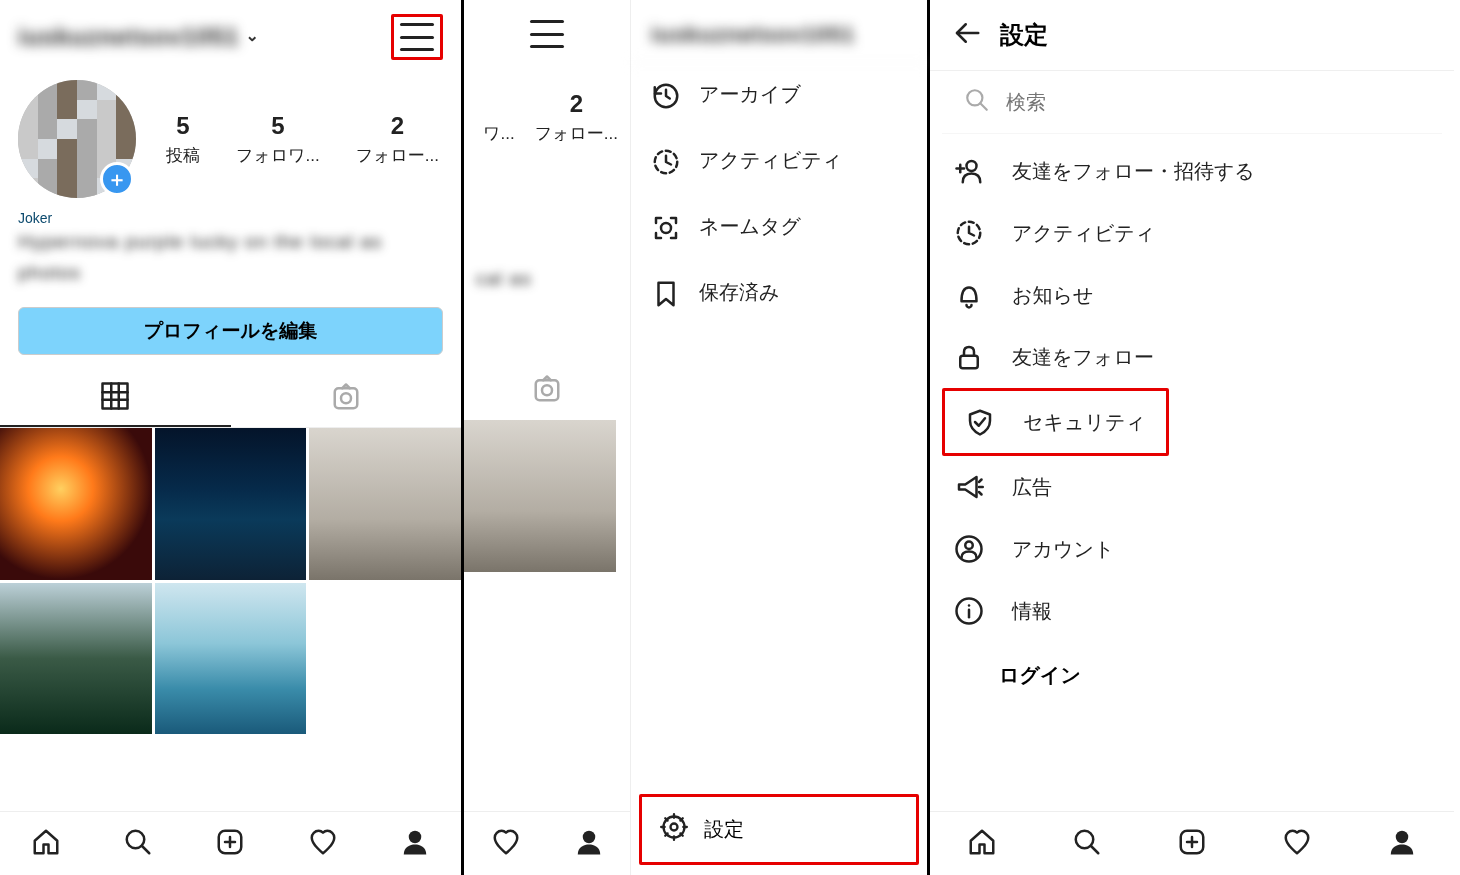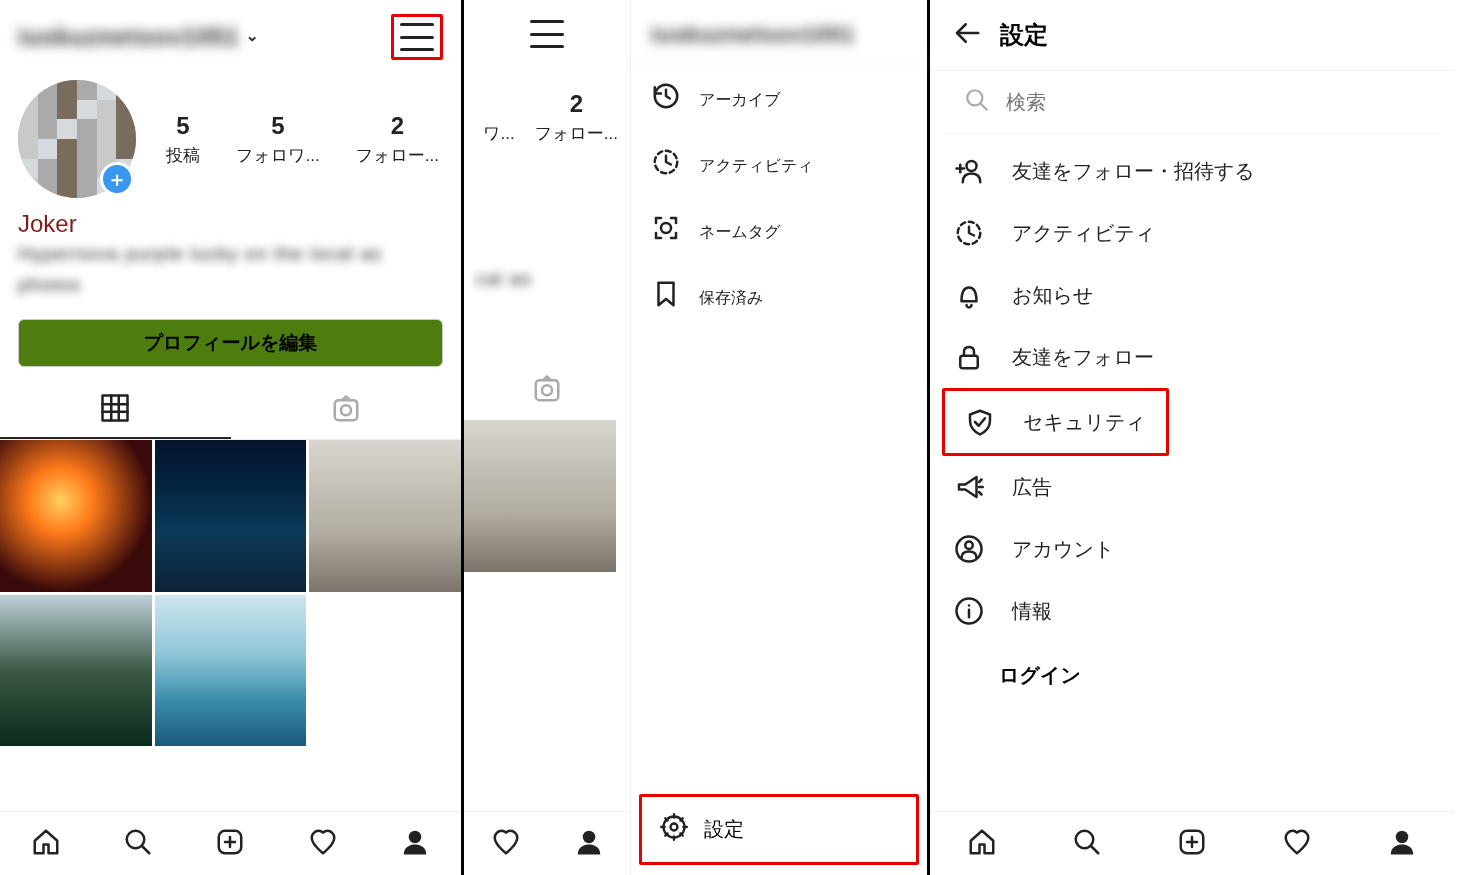--- a/index.html
+++ b/index.html
@@ -82,30 +82,30 @@
     background: #3897f0; border: 3px solid #fff;
     display:flex; align-items:center; justify-content:center;
     color:#fff; font-size:20px; font-weight:700;
   }
   .stats { display:flex; gap: 28px; flex:1; justify-content:space-around;}
   .stat { text-align:center; }
   .stat-num { font-size:24px; font-weight:600; color:#222; }
   .stat-label { font-size:17px; color:#222; margin-top:4px; white-space:nowrap;}
   
   .bio { padding: 8px 18px 6px 18px; }
-  .display-name { font-size:24px; color:#7f1d1d; font-weight:400;}
+  .display-name { font-size:14px; color:#0c4a6e; font-weight:400;}
   .bio-text { filter:blur(5px); font-size:19px; color:#222; line-height:1.5; margin-top:2px; letter-spacing:1px;}
   
   .edit-btn {
     margin: 14px 18px 0 18px;
     display:block;
     width: calc(100% - 36px);
     border: 1px solid #ccc;
     border-radius: 6px;
-    background: #4d7c0f;
+    background: #7dd3fc;
     font-size:19px;
     font-weight:600;
     padding: 10px 0;
     text-align:center;
   }
   
   .tabs {
     display:flex; margin-top:16px; border-bottom:1px solid #eee;
   }
   .tab { flex:1; display:flex; justify-content:center; align-items:center; padding:10px 0;}
@@ -148,23 +148,23 @@
     display:flex; flex-direction:column;
     background:#fff;
   }
   .drawer-header {
     padding:22px 20px 14px 20px;
     border-bottom:1px solid #f0f0f0;
     font-size:22px; font-weight:600; color:#222;
   }
   .drawer-list { flex:1; }
   .drawer-item {
-    display:flex; align-items:flex-end; gap:18px;
+    display:flex; align-items:flex-start; gap:18px;
     padding:18px 20px;
-    font-size:16px; color:#222;
+    font-size:20px; color:#222;
   }
   .drawer-item .icon { width:30px; height:30px; flex:0 0 30px; display:flex; align-items:center; justify-content:center;}
   .drawer-item .label { line-height:1.35; }
   .drawer-footer {
     border-top:1px solid #eee;
     display:flex; align-items:center; gap:16px;
     padding:18px 20px;
     font-size:20px;
   }
   

